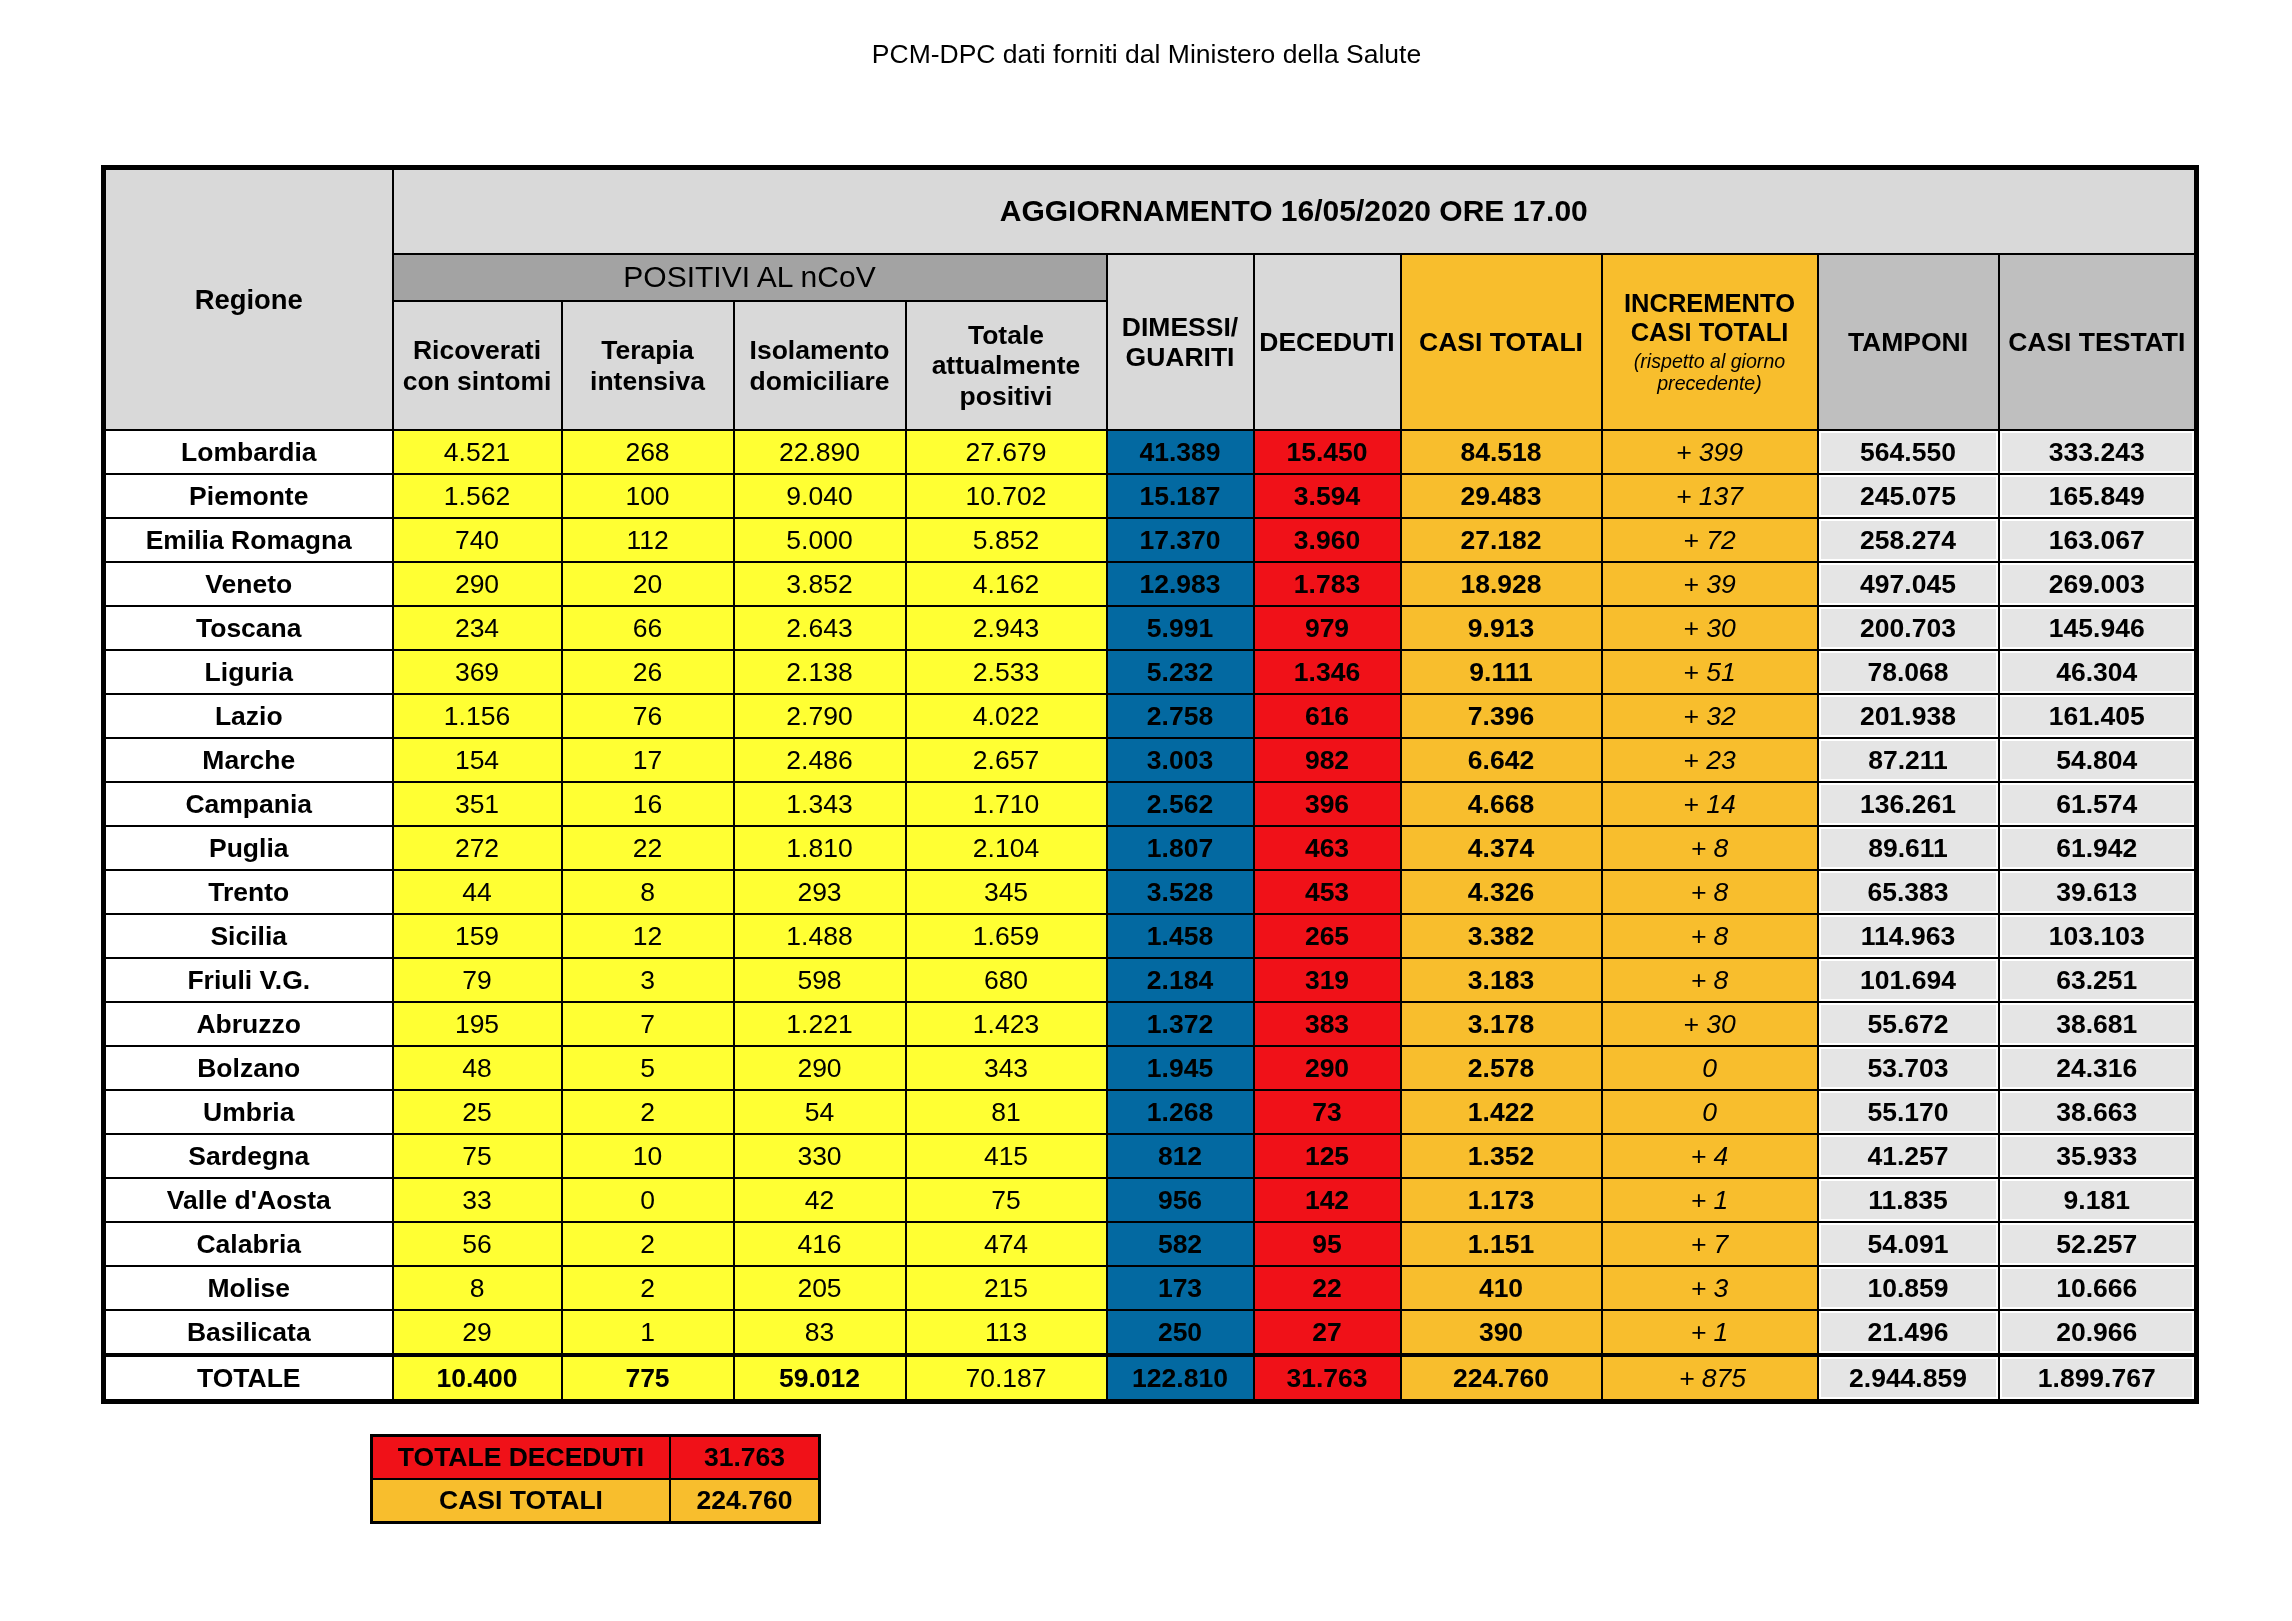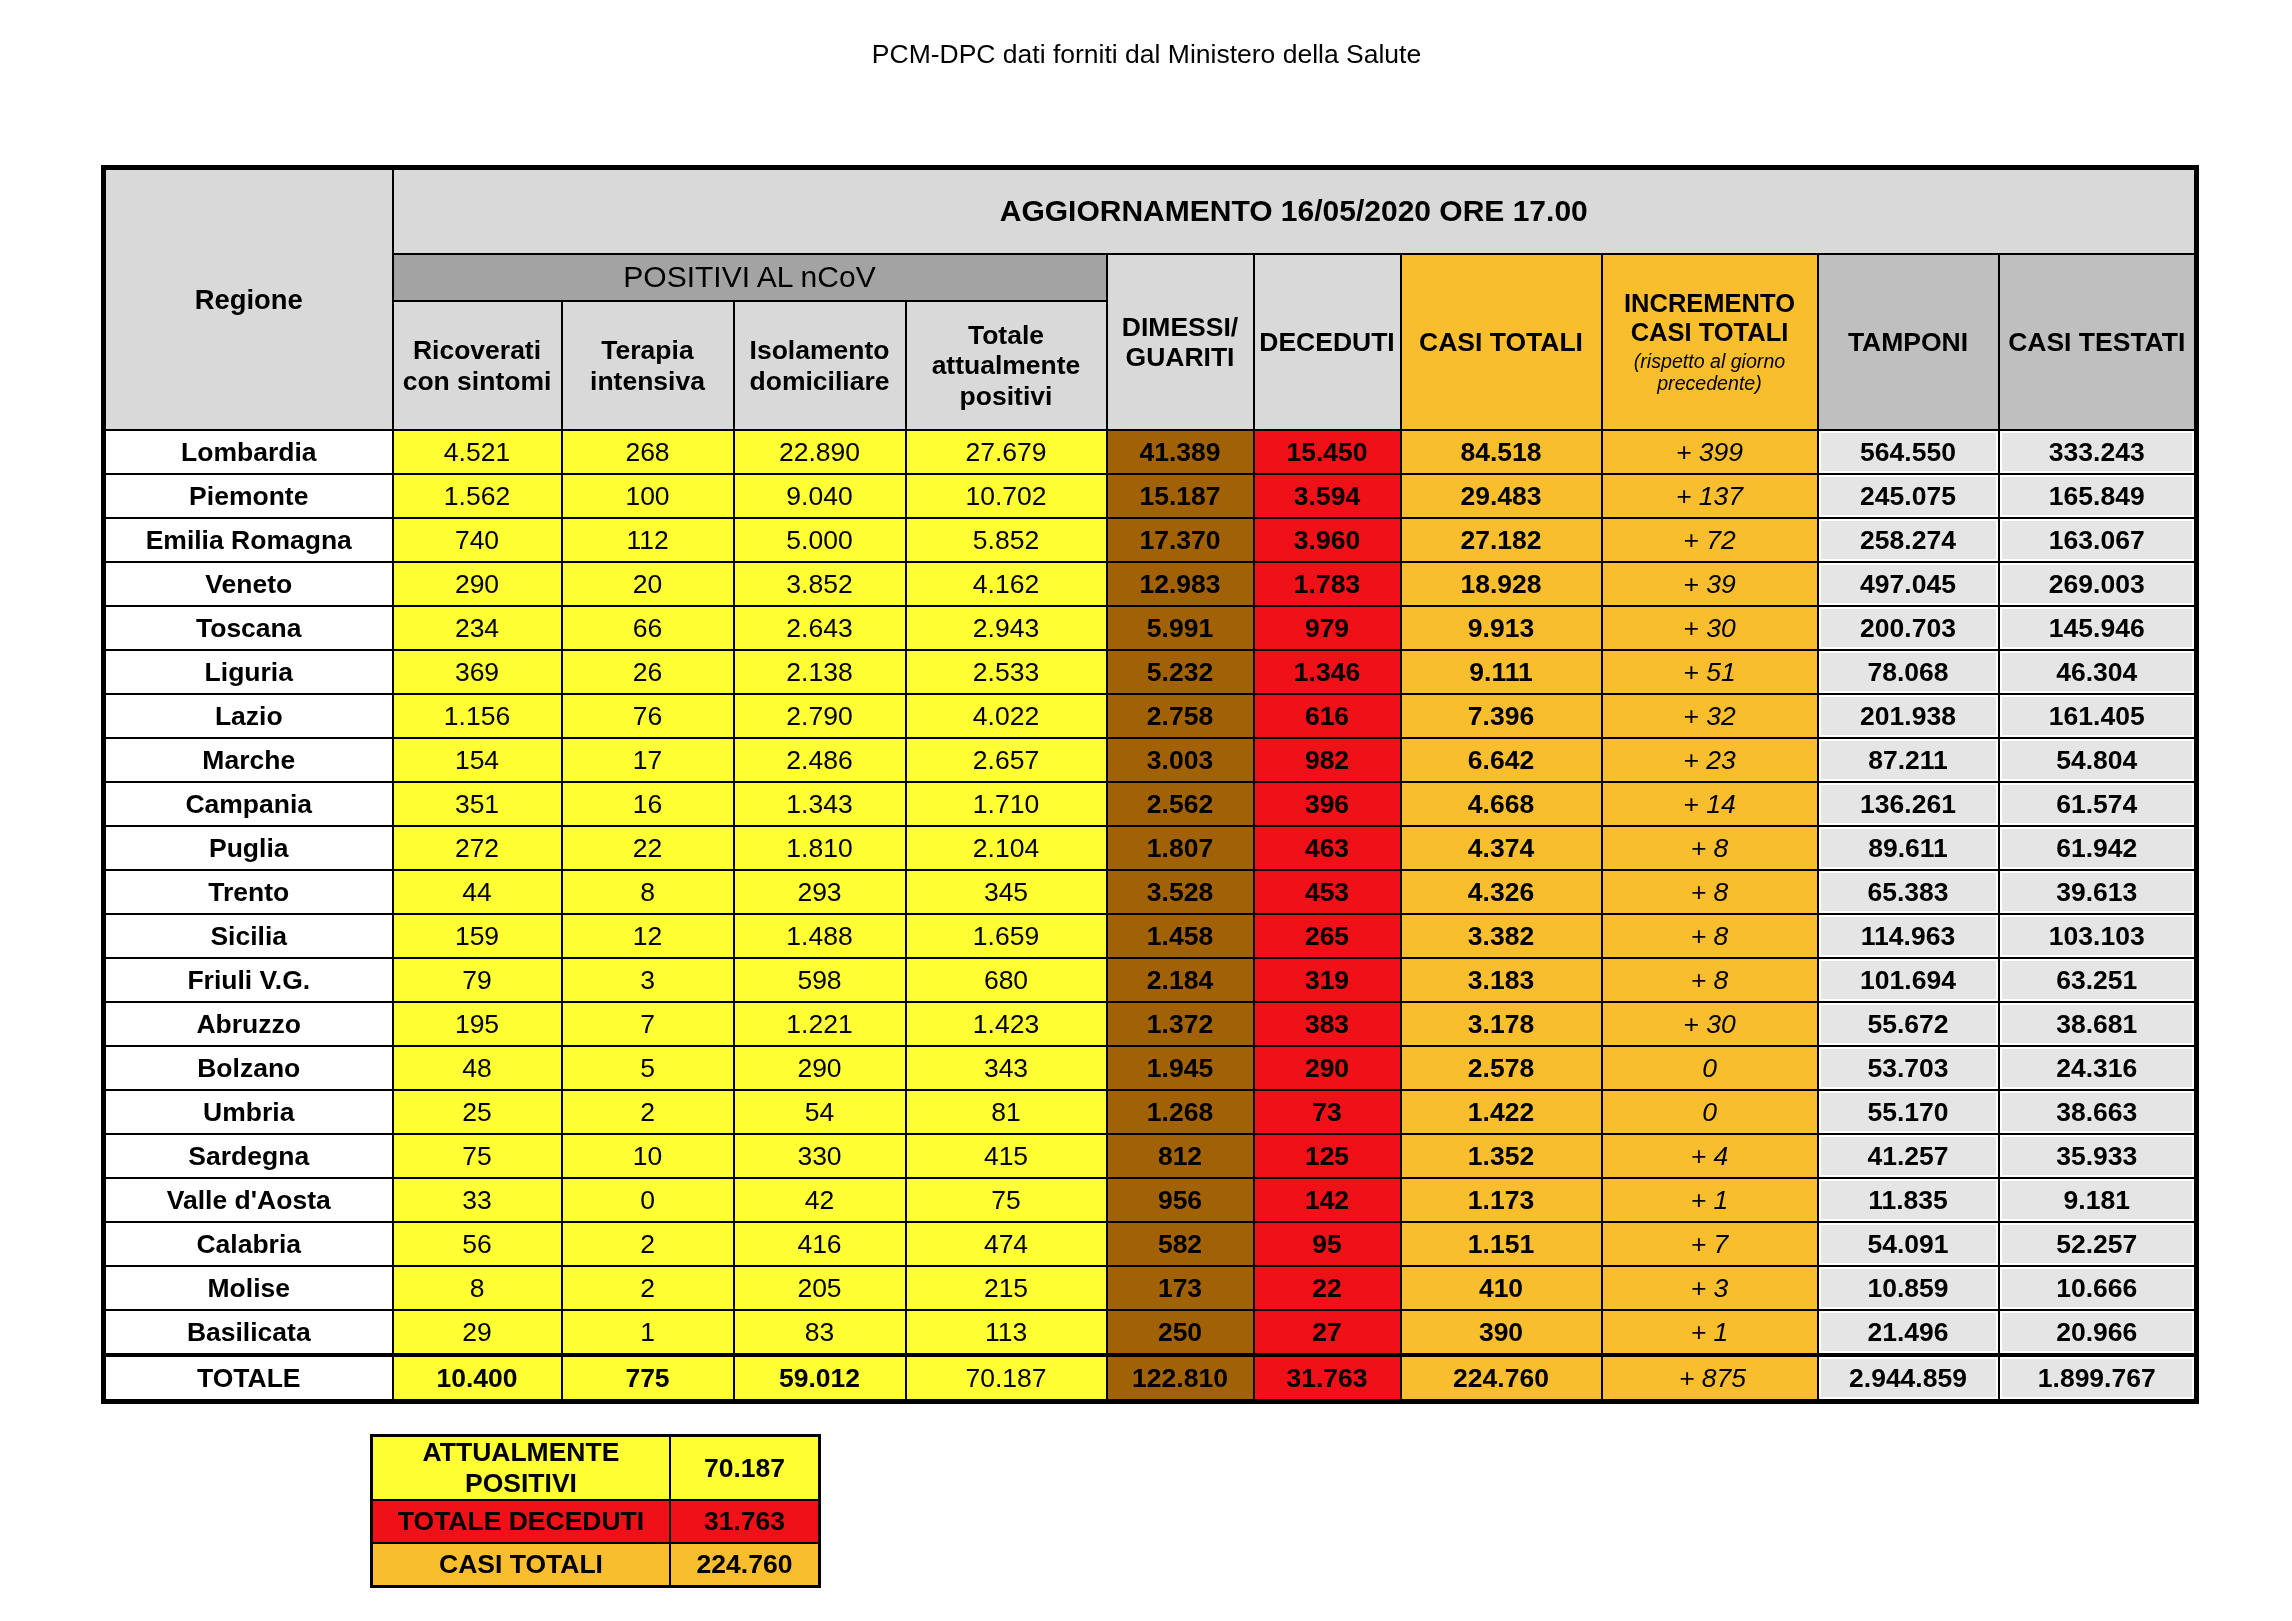--- a/index.html
+++ b/index.html
@@ -27,21 +27,21 @@
   .h-sub{background:#D9D9D9;font-weight:bold;font-size:26.5px;}
   .h-dimessi,.h-deceduti{background:#D9D9D9;font-weight:bold;font-size:26.5px;}
   .h-casi-totali,.h-incremento{background:#F8BE2D;font-weight:bold;font-size:26.5px;}
   .h-tamponi,.h-casi-testati{background:#BFBFBF;font-weight:bold;font-size:26.5px;}
   .incr-title{font-weight:bold;font-size:25.5px;}
   .incr-note{font-style:italic;font-weight:400;font-size:19.6px;margin-top:2px;}
   .main tbody td{font-size:26.5px;height:42px;}
   .cell-region{background:#FFFFFF;font-weight:bold;}
   .cell-yellow{background:#FFFF33;font-weight:400;}
   .cell-yellow.strong{font-weight:normal;}
-  .cell-green{background:#a16207;}
+  .cell-green{background:#0369a1;}
   .cell-red{background:#F01118;}
   .cell-orange{background:#F8BE2D;}
   .cell-incr{background:#F8BE2D;font-style:italic;font-weight:400;}
   .cell-gray{background:#e5e5e5;box-shadow:inset 0 0 0 2px #fff;}
   .strong{font-weight:bold;}
   .total-row td{font-weight:bold;border-top-width:4.9px;}
   .total-row .cell-incr{font-weight:400;padding-left:6px;}
   .legend{
     position:absolute;left:370px;top:1434px;border:3.9px solid #000;
   }
@@ -384,24 +384,20 @@
         <td class="cell-orange strong">224.760</td>
         <td class="cell-incr">+ 875</td>
         <td class="cell-gray strong">2.944.859</td>
         <td class="cell-gray strong">1.899.767</td>
       </tr>
     </tbody>
 </table>
 
 <table class="legend">
   <tbody>
-      <tr class="row-yellow">
-    <td class="lcol">ATTUALMENTE POSITIVI</td>
-    <td class="vcol">70.187</td>
-  </tr>
   <tr class="row-red">
     <td class="lcol">TOTALE DECEDUTI</td>
     <td class="vcol">31.763</td>
   </tr>
   <tr class="row-orange">
     <td class="lcol">CASI TOTALI</td>
     <td class="vcol">224.760</td>
   </tr>
 </tbody>
   </table>

